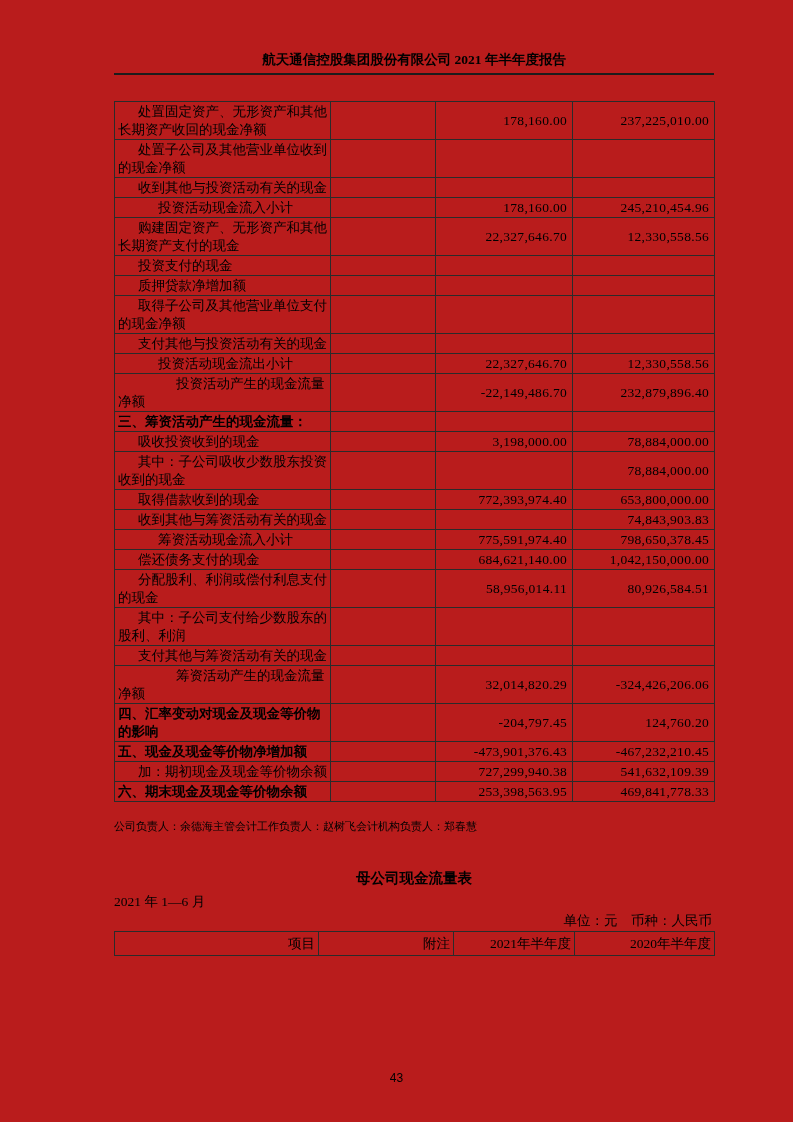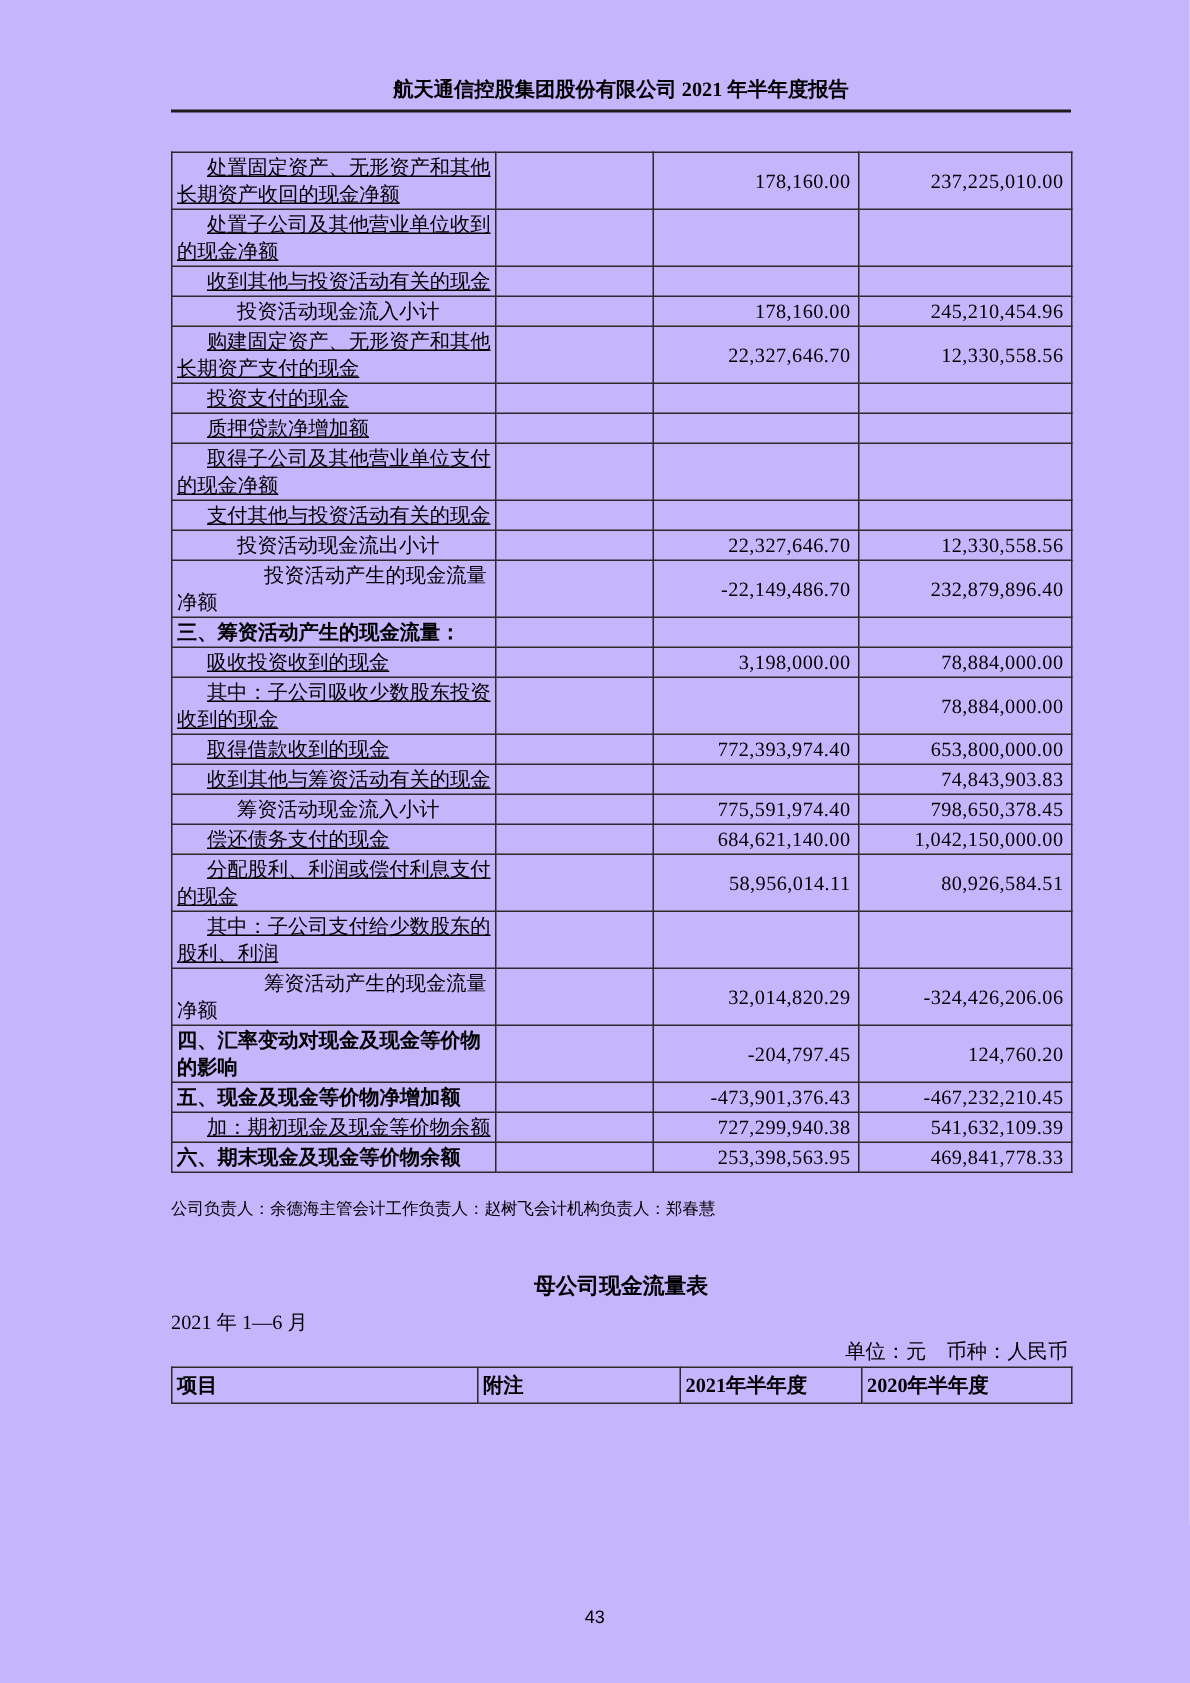--- a/index.html
+++ b/index.html
@@ -7,21 +7,21 @@
   body {
     width: 793px; height: 1122px;
     background: #ffffff;
     color: #000000;
     font-family: "Liberation Serif", "DejaVu Serif", serif;
   }
   .page {
     position: relative;
     width: 793px; height: 1122px;
     overflow: hidden;
-    background: #c4b5fd;
+    background: #b91c1c;
   }
   .content {
     position: absolute;
     left: 114px; top: 0;
     width: 600px;
   }
   .doc-header {
     margin-top: 52px;
     padding-bottom: 5px;
     border-bottom: 2px solid #1c1c1c;
@@ -40,21 +40,21 @@
     border: 1px solid #2b2b2b;
     padding: 0.5px 3px;
     line-height: 18px;
     vertical-align: middle;
     overflow: hidden;
   }
   .main-table { margin-top: 26px; }
   .c-item { text-align: left; word-break: break-all; }
   .c-num  { text-align: right; padding-right: 5px !important; letter-spacing: 0.3px; white-space: nowrap; }
   .indent-0 { text-indent: 0; }
-  .indent-1 { text-indent: 20px; text-decoration: underline; }
+  .indent-1 { text-indent: 20px; }
   .indent-2 { text-indent: 40px; }
   .indent-3 { text-indent: 58px; }
   .bold { font-weight: bold; }
   .sign-line {
     margin-top: 15px;
     font-size: 11px;
     line-height: 19px;
   }
   .pt-title {
     margin-top: 33px;
@@ -70,22 +70,22 @@
   }
   .pt-unit {
     margin-top: 3px;
     text-align: right;
     font-size: 13.5px;
     line-height: 16px;
     padding-right: 2px;
   }
   .parent-table { margin-top: 2px; }
   .parent-table td {
-    text-align: left;
-    font-weight: bold;
+    text-align: right;
+    font-weight: normal;
     height: 24px;
     line-height: 22px;
   }
   .page-number {
     position: absolute;
     left: 0; top: 1071px;
     width: 793px;
     text-align: center;
     font-family: "Liberation Sans", "DejaVu Sans", sans-serif;
     font-size: 12px;
@@ -216,20 +216,26 @@
     <td class="c-num">1,042,150,000.00</td>
   </tr>
           <tr>
     <td class="c-item indent-1">分配股利、利润或偿付利息支付的现金</td>
     <td class="c-note"></td>
     <td class="c-num">58,956,014.11</td>
     <td class="c-num">80,926,584.51</td>
   </tr>
           <tr>
     <td class="c-item indent-1">其中：子公司支付给少数股东的股利、利润</td>
+    <td class="c-note"></td>
+    <td class="c-num"></td>
+    <td class="c-num"></td>
+  </tr>
+          <tr>
+    <td class="c-item indent-1">支付其他与筹资活动有关的现金</td>
     <td class="c-note"></td>
     <td class="c-num"></td>
     <td class="c-num"></td>
   </tr>
           <tr>
     <td class="c-item indent-3">筹资活动产生的现金流量净额</td>
     <td class="c-note"></td>
     <td class="c-num">32,014,820.29</td>
     <td class="c-num">-324,426,206.06</td>
   </tr>

